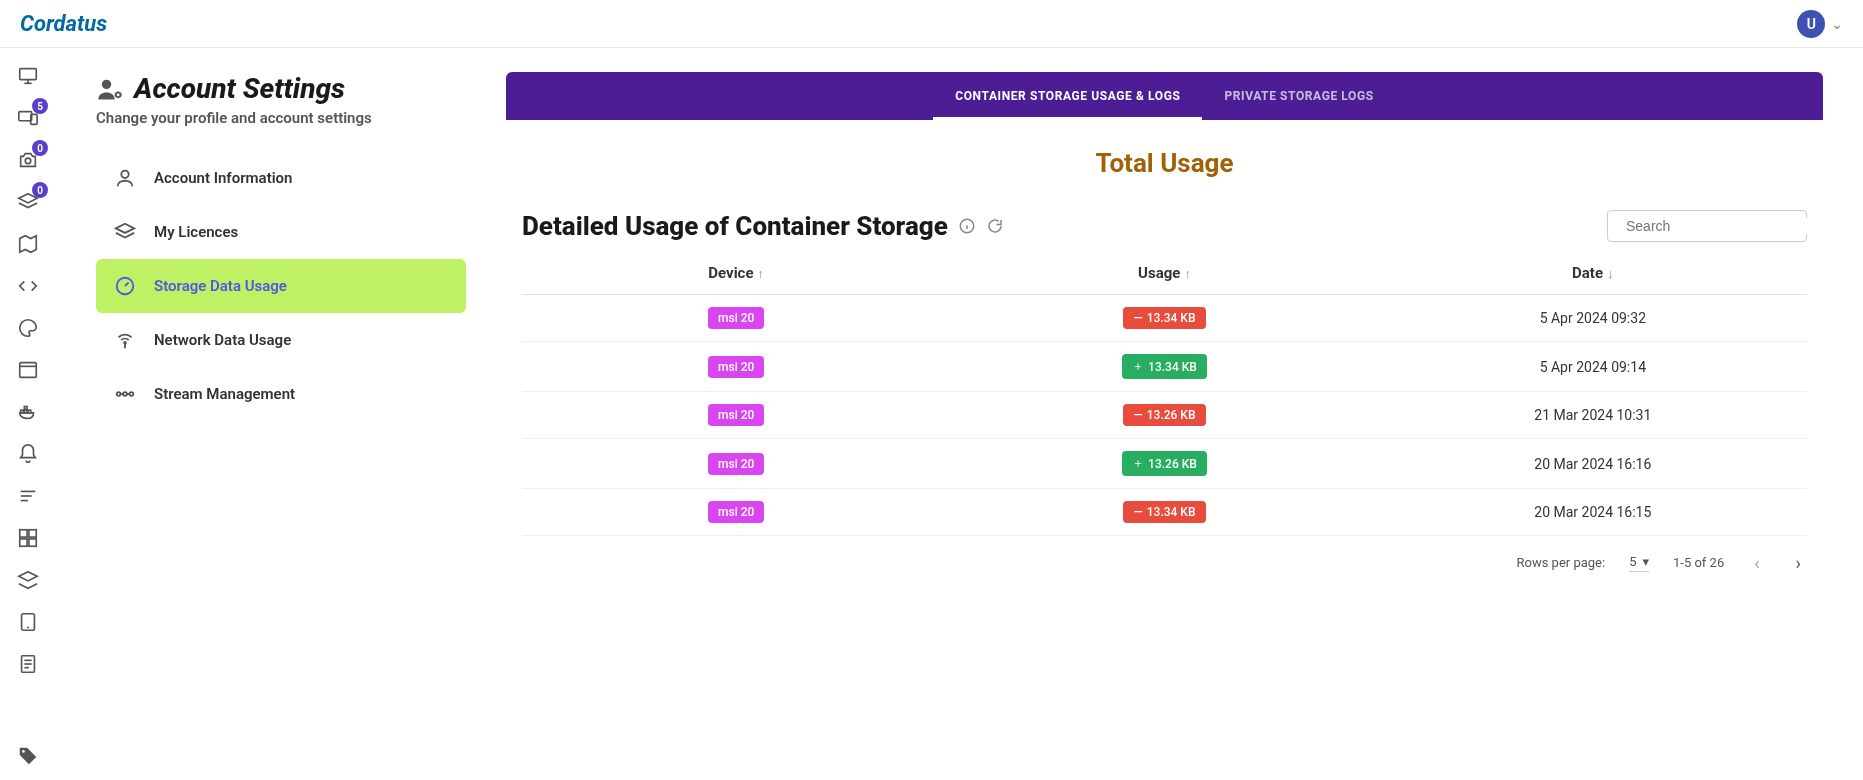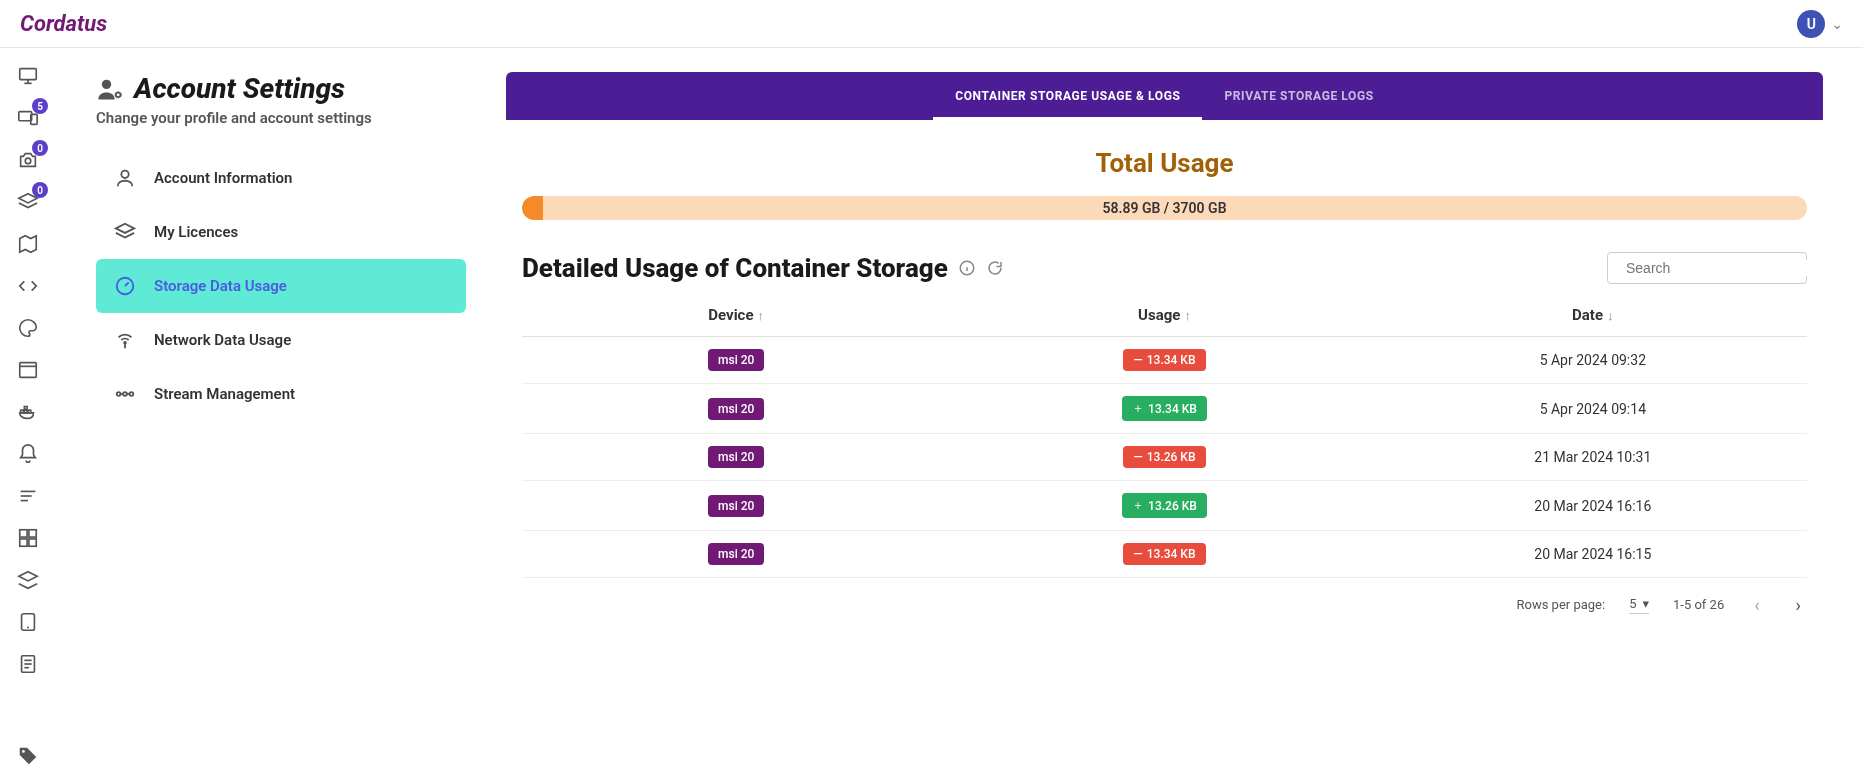--- a/index.html
+++ b/index.html
@@ -1,18 +1,18 @@
 <!DOCTYPE html>
 <html><head>
 <meta charset="utf-8">
 <style>
   * { box-sizing: border-box; margin: 0; padding: 0; }
   body { font-family: -apple-system, BlinkMacSystemFont, "Segoe UI", Roboto, sans-serif; background: #fff; color: #1a1a1a; }
   .topbar { height: 48px; border-bottom: 1px solid #e5e5e5; display: flex; align-items: center; padding: 0 20px; justify-content: space-between; }
-  .brand { color: #701a75; font-weight: 700; font-size: 22px; font-style: italic; }
+  .brand { color: #0369a1; font-weight: 700; font-size: 22px; font-style: italic; }
   .user-menu { display: flex; align-items: center; gap: 6px; cursor: pointer; }
   .avatar-circle { width: 28px; height: 28px; border-radius: 50%; background: #3f51b5; color: #fff; display: flex; align-items: center; justify-content: center; font-weight: 600; font-size: 14px; }
   .chevron-down { color: #888; font-size: 14px; }
 
   .layout { display: flex; min-height: calc(100vh - 48px); }
   .iconsidebar { width: 56px; display: flex; flex-direction: column; align-items: center; padding-top: 12px; gap: 10px; }
   .iconsidebar .ico { width: 32px; height: 32px; display: flex; align-items: center; justify-content: center; color: #555; position: relative; cursor: pointer; }
   .iconsidebar .ico svg { width: 22px; height: 22px; stroke: #555; fill: none; stroke-width: 1.8; }
   .badge { position: absolute; top: -4px; right: -4px; background: #5c3fc7; color: #fff; border-radius: 50%; font-size: 10px; width: 16px; height: 16px; display: flex; align-items: center; justify-content: center; font-weight: 600; }
   .iconsidebar .gap { height: 40px; }
@@ -21,21 +21,21 @@
   .leftpanel { width: 370px; flex-shrink: 0; }
   .page-header { margin-bottom: 24px; }
   .page-title-row { display: flex; align-items: center; gap: 10px; }
   .page-title-row svg { width: 28px; height: 28px; fill: #555; }
   .page-title { font-size: 28px; font-weight: 800; color: #1a1a1a; font-style: italic; }
   .page-subtitle { color: #555; font-size: 15px; font-weight: 600; margin-top: 4px; }
 
   .settings-nav { margin-top: 10px; }
   .settings-nav .item { display: flex; align-items: center; gap: 18px; padding: 16px 18px; border-radius: 6px; cursor: pointer; color: #333; font-weight: 600; font-size: 15px; }
   .settings-nav .item svg { width: 22px; height: 22px; stroke: #555; fill: none; stroke-width: 2; }
-  .settings-nav .item.active { background: #5eead4; color: #4a5ce0; }
+  .settings-nav .item.active { background: #bef264; color: #4a5ce0; }
   .settings-nav .item.active svg { stroke: #4a5ce0; }
 
   .mainpanel { flex: 1; min-width: 0; }
   .tabbar { background: #4c1d95; border-radius: 6px 6px 0 0; display: flex; justify-content: center; height: 48px; }
   .tabbar .tab { color: rgba(255,255,255,0.7); font-size: 12px; font-weight: 700; letter-spacing: 0.6px; padding: 0 22px; display: flex; align-items: center; cursor: pointer; position: relative; }
   .tabbar .tab.active { color: #fff; }
   .tabbar .tab.active::after { content: ""; position: absolute; bottom: 0; left: 0; right: 0; height: 3px; background: #fff; }
 
   .section-title { text-align: center; font-size: 26px; font-weight: 700; margin: 28px 0 18px 0; color: #a16207; }
   .progress-wrap { padding: 0 16px; }
@@ -53,21 +53,21 @@
   .searchbox svg { width: 18px; height: 18px; stroke: #777; fill: none; stroke-width: 2; }
   .searchbox input { border: none; outline: none; font-size: 14px; flex: 1; }
 
   .table { margin: 0 16px; }
   .table-head, .table-row { display: grid; grid-template-columns: 1fr 1fr 1fr; align-items: center; }
   .table-head { border-bottom: 1px solid #e0e0e0; padding: 12px 0; }
   .table-head .th { font-weight: 700; font-size: 15px; color: #333; display: flex; align-items: center; gap: 4px; justify-content: center; }
   .table-head .th .arrow { font-size: 13px; color: #888; }
   .table-row { border-bottom: 1px solid #eee; padding: 12px 0; }
   .table-row .cell { display: flex; justify-content: center; align-items: center; }
-  .chip { background: #701a75; color: #fff; font-size: 12px; padding: 4px 10px; border-radius: 4px; font-weight: 500; }
+  .chip { background: #d946ef; color: #fff; font-size: 12px; padding: 4px 10px; border-radius: 4px; font-weight: 500; }
   .usage-chip { color: #fff; font-size: 12px; padding: 4px 10px; border-radius: 4px; font-weight: 500; display: flex; align-items: center; gap: 4px; }
   .usage-chip.red { background: #e74c3c; }
   .usage-chip.green { background: #27ae60; }
   .date-cell { font-size: 14px; color: #333; }
 
   .table-footer { display: flex; justify-content: flex-end; align-items: center; gap: 24px; padding: 16px; font-size: 13px; color: #555; }
   .rows-select { display: flex; align-items: center; gap: 6px; border-bottom: 1px solid #ccc; padding-bottom: 2px; cursor: pointer; }
   .pager-btn { color: #aaa; cursor: pointer; font-size: 18px; padding: 0 6px; }
   .pager-btn.enabled { color: #555; }
 </style>
@@ -251,26 +251,20 @@
       </div>
     </div>
 
     <div class="mainpanel">
       <div class="tabbar">
         <div class="tab active">CONTAINER STORAGE USAGE &amp; LOGS</div>
         <div class="tab">PRIVATE STORAGE LOGS</div>
       </div>
 
       <h2 class="section-title">Total Usage</h2>
-      <div class="progress-wrap">
-        <div class="progress-bar">
-          <div class="progress-fill" id="progress-fill" style="width: 1.6%;"></div>
-          <span class="progress-text">58.89 GB / 3700 GB</span>
-        </div>
-      </div>
 
       <div class="detail-header">
         <div class="detail-title-row">
           <h2 class="detail-title">Detailed Usage of Container Storage</h2>
           <span class="smicon">
               <svg viewBox="0 0 24 24">
                 <circle cx="12" cy="12" r="9"></circle>
                 <line x1="12" y1="8" x2="12" y2="8"></line>
                 <line x1="12" y1="11" x2="12" y2="16"></line>
               </svg>

